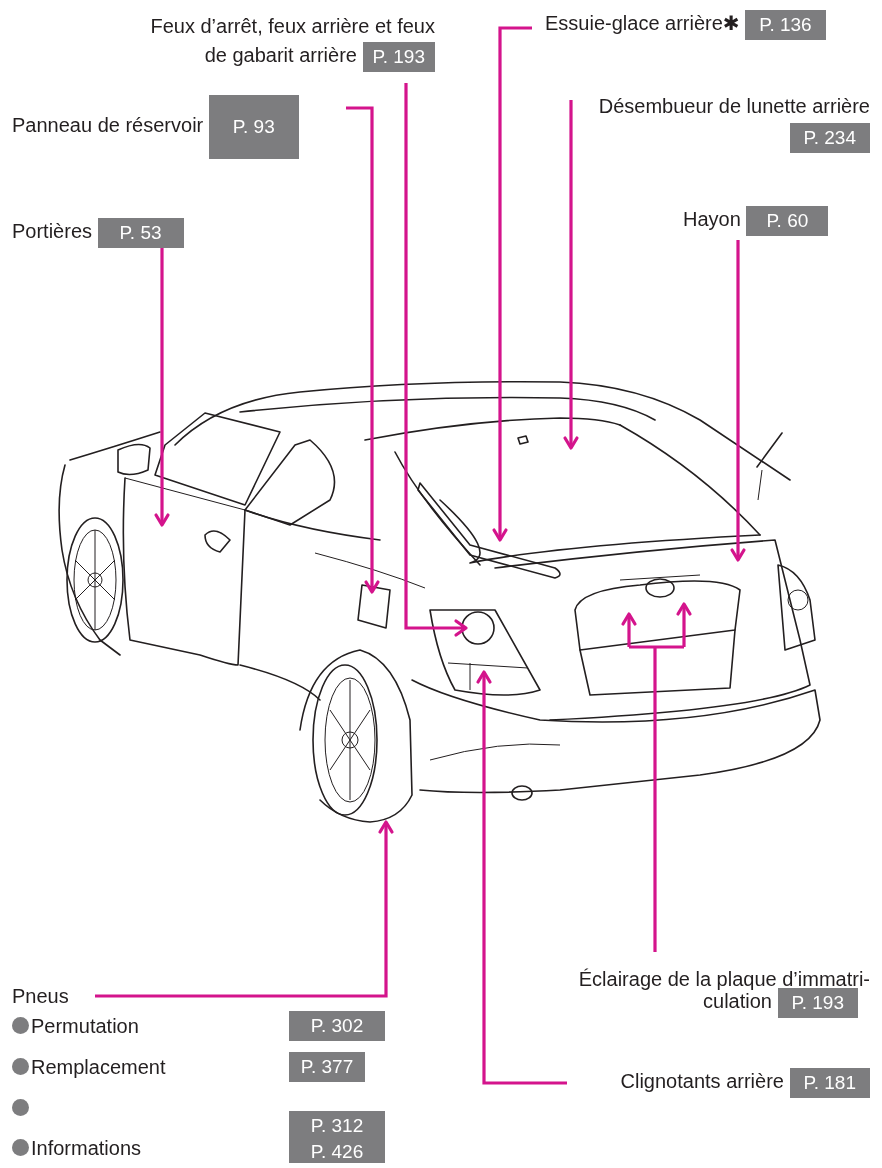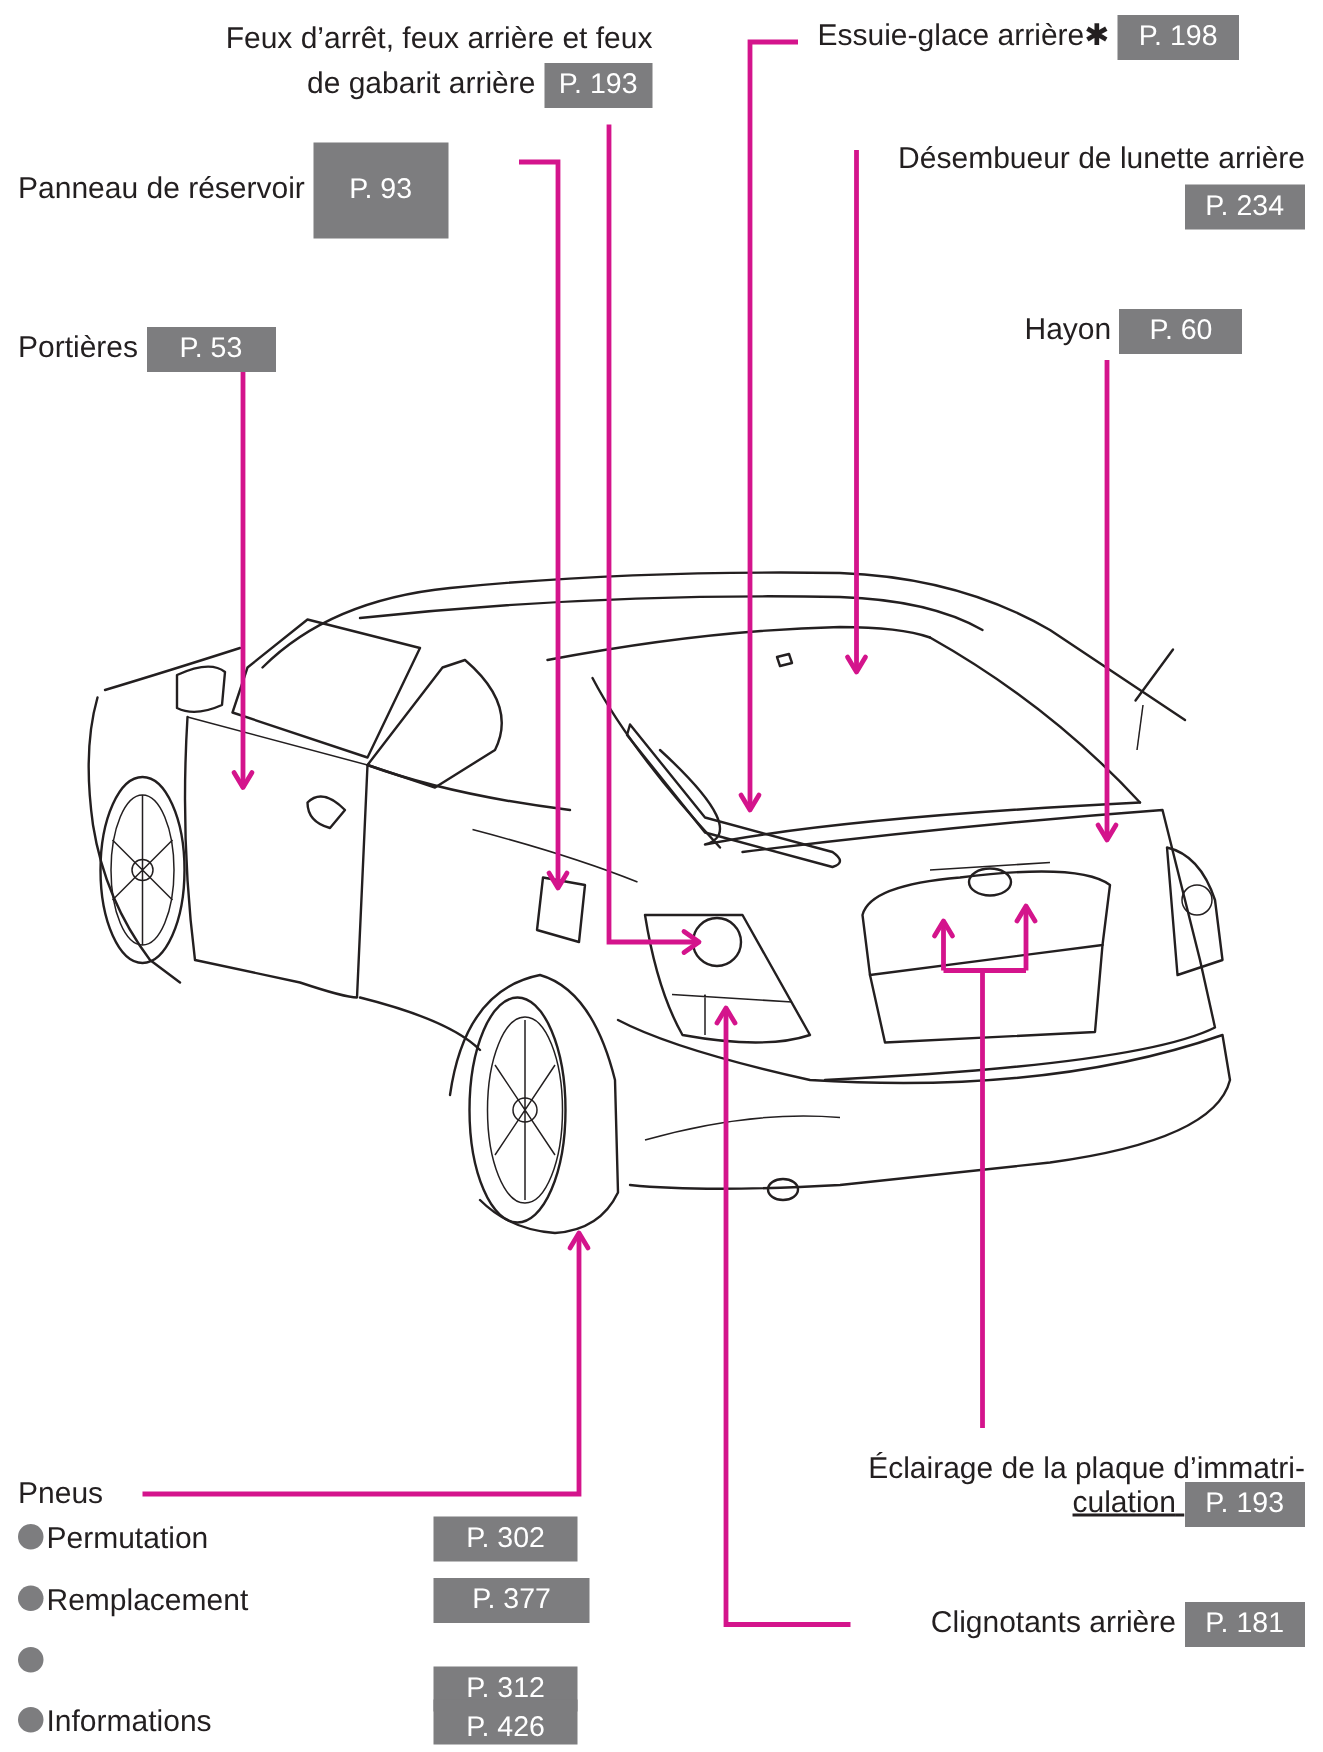--- a/index.html
+++ b/index.html
@@ -133,57 +133,57 @@
   <span class="badge" style="padding:17px 24px;">P. 93</span>
 </div>
 
 <div class="label" style="left:12px; top:206px;margin-top:12px;">
   <span>Portières</span>
   <span class="badge" style="padding:0 22px;">P. 53</span>
 </div>
 
 <div class="label" style="left:545px; top:10px;">
   <span>Essuie-glace arrière✱</span>
-  <span class="badge" style="padding:0 14px;">P. 198</span>
+  <span class="badge" style="padding:0 14px;">P. 136</span>
 </div>
 
 <div class="label right" style="right:12px; top:94px;">
   <div>Désembueur de lunette arrière</div>
 </div>
 <div class="abs-badge" style="right:12px; top:123px;">
   <span class="badge" style="padding:0 14px;">P. 234</span>
 </div>
 
 <div class="label" style="left:683px; top:206px;">
   <span>Hayon</span>
   <span class="badge" style="padding:0 20px;">P. 60</span>
 </div>
 
 <div class="label right" style="right:12px; top:967px;">
   <div>Éclairage de la plaque d’immatri-</div>
 </div>
-<div class="label right" style="right:12px; top:988px;text-decoration:underline;">
+<div class="label right" style="right:24px; top:988px;">
   <span>culation</span>
   <span class="badge" style="padding:0 14px;">P. 193</span>
 </div>
 
 <div class="label right" style="right:12px; top:1068px;">
   <span>Clignotants arrière</span>
   <span class="badge" style="padding:0 14px;">P. 181</span>
 </div>
 
 <div class="label" style="left:12px; top:984px;">Pneus</div>
 
 <div class="tire-row" style="top:1011px; width:346px;">
   <span class="bullet"></span><span>Permutation</span>
   <span class="badge" style="position:absolute; left:277px; top:0; width:75px; padding:0 6px; text-align:center; box-sizing:border-box; width:96px;">P. 302</span>
 </div>
 <div class="tire-row" style="top:1052px; width:346px;">
   <span class="bullet"></span><span>Remplacement</span>
-  <span class="badge" style="position:absolute; left:277px; top:0; padding:0 6px; text-align:center; box-sizing:border-box; width:104px;">P. 377</span>
+  <span class="badge" style="position:absolute; left:277px; top:0; padding:0 6px; text-align:center; box-sizing:border-box; width:76px;">P. 377</span>
 </div>
 <div class="tire-row" style="top:1093px; width:346px;">
   <span class="bullet"></span>
   <span class="badge" style="position:absolute; left:277px; top:0; padding:0 6px; text-align:center; box-sizing:border-box; width:96px;margin-top:18px;">P. 312</span>
 </div>
 <div class="tire-row" style="top:1133px; width:346px;">
   <span class="bullet"></span><span>Informations</span>
   <span class="badge" style="position:absolute; left:277px; top:0; padding:4px 6px; text-align:center; box-sizing:border-box; width:96px;">P. 426</span>
 </div>
 

